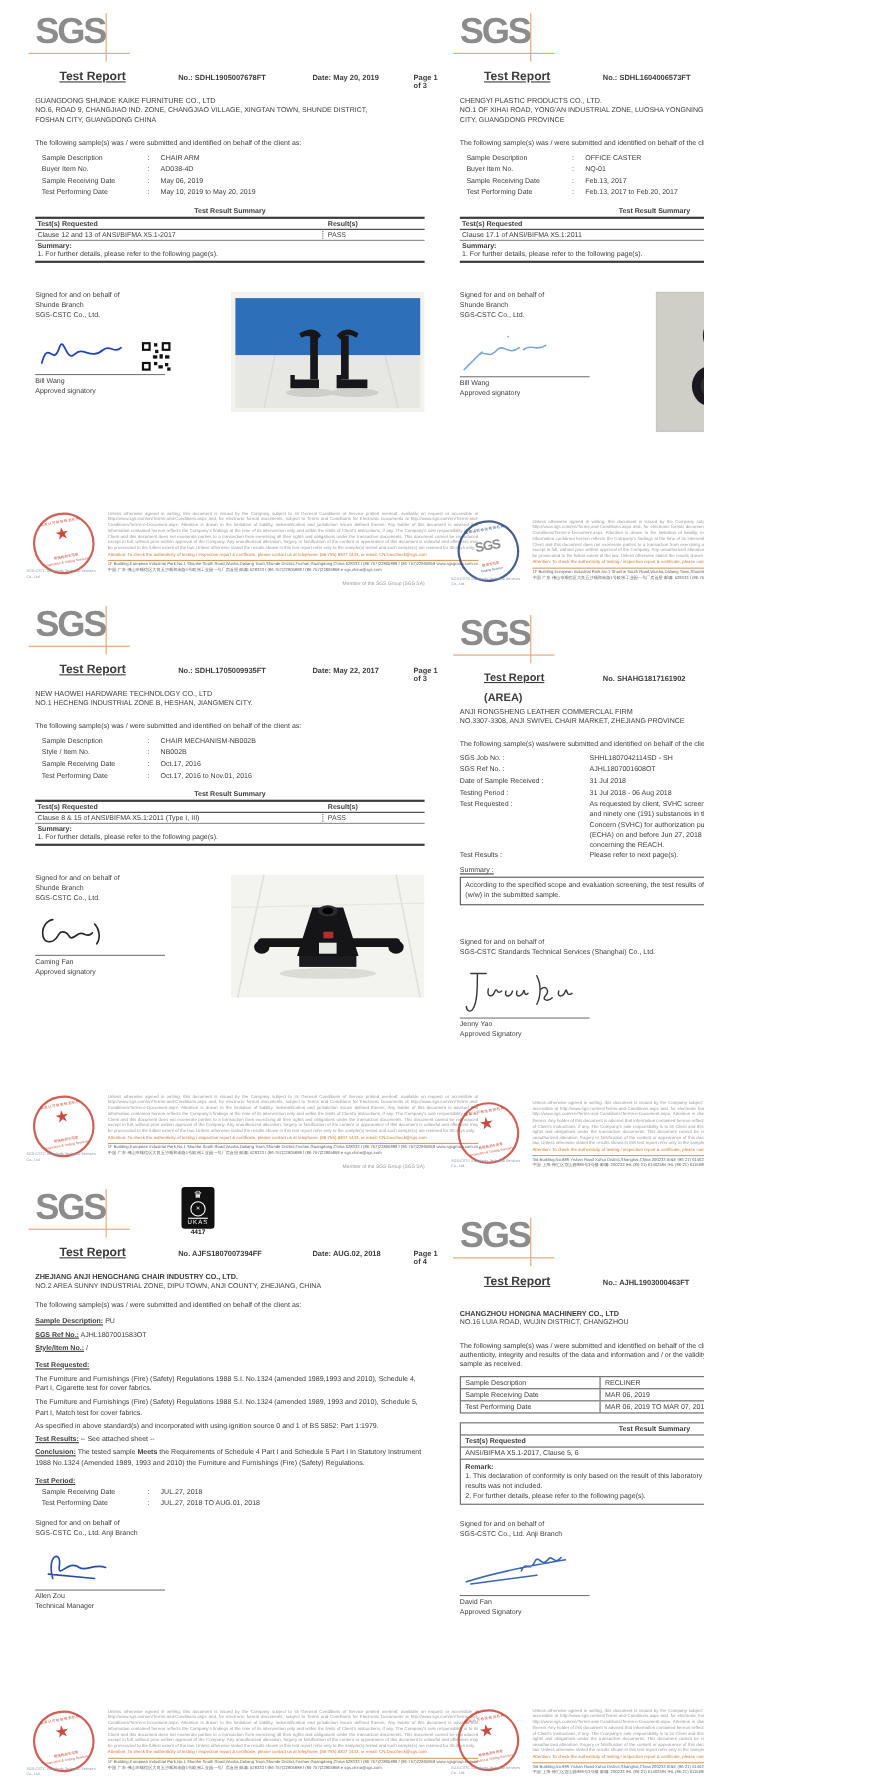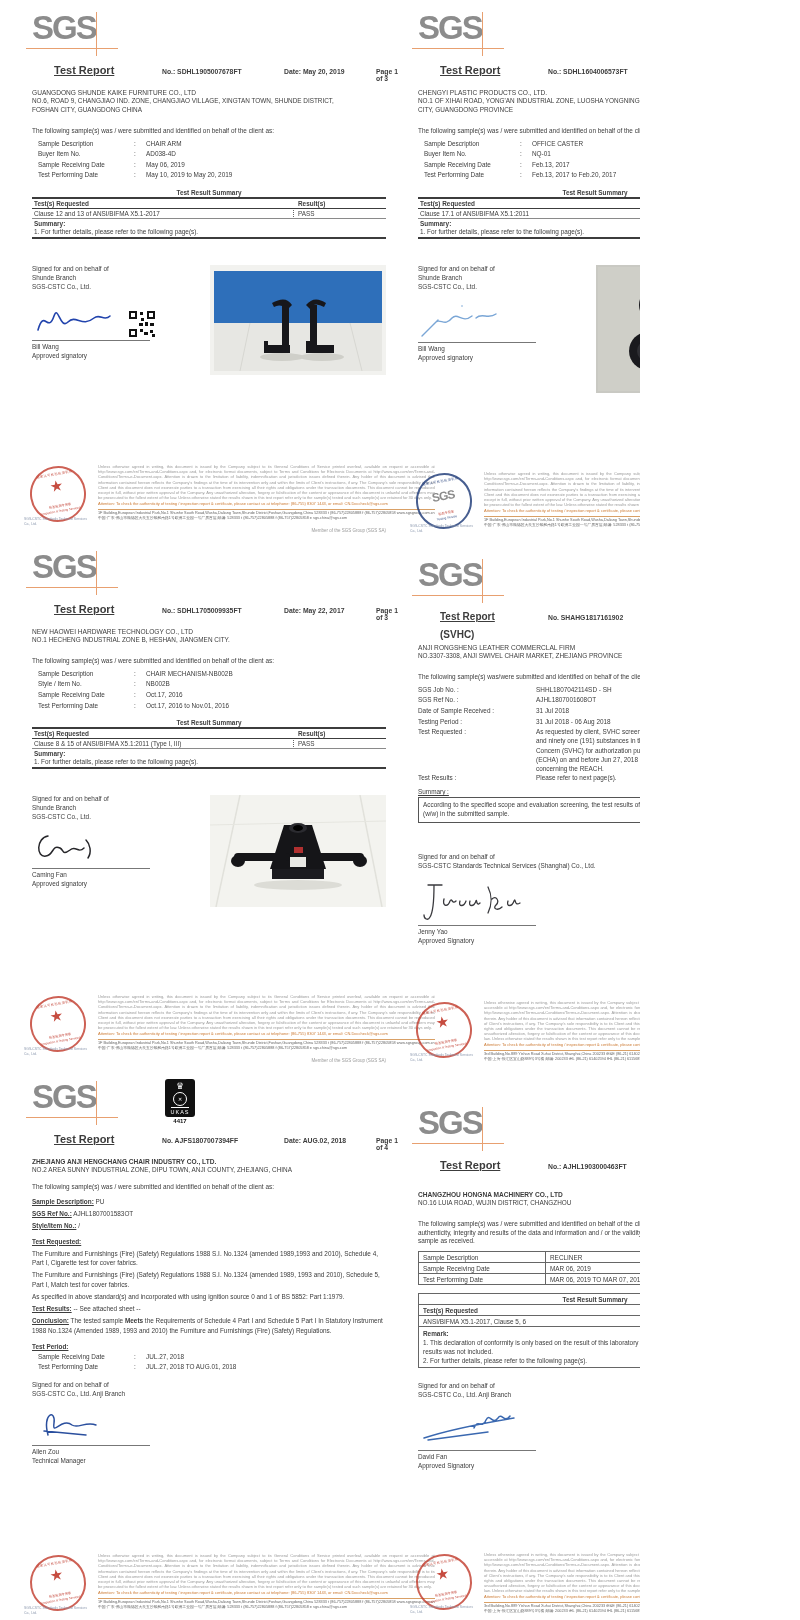--- a/index.html
+++ b/index.html
@@ -435,21 +435,21 @@
   </section>
 
   <section class="doc" style="left:404px;top:553px;height:510px;">
     <div class="sgs-logo"><span class="txt">SGS</span><span class="vline"></span><span class="hline"></span></div>
     <div class="meta">
       <span class="t" style="font-size:10px;">Test Report</span>
       <span class="n">No. SHAHG1817161902</span>
       <span class="d">Date: 06 Aug 2018</span>
       <span class="p">Page 1 of 16</span>
     </div>
-    <div class="sub-t">(SVHC)</div>
+    <div class="sub-t">(AREA)</div>
     <div class="company">ANJI RONGSHENG LEATHER COMMERCLAL FIRM</div>
     <div class="address">NO.3307-3308, ANJI SWIVEL CHAIR MARKET, ZHEJIANG PROVINCE</div>
     <div class="intro">The following sample(s) was/were submitted and identified on behalf of the clients as : BLACK CARBON PU</div>
     <div class="fields" style="margin-left:14px;">
       <div class="frow">
           <span class="fl" style="width:118px">SGS Job No. :</span>
           <span class="fv">SHHL1807042114SD - SH</span>
         </div>
       <div class="frow">
           <span class="fl" style="width:118px">SGS Ref No. :</span>

